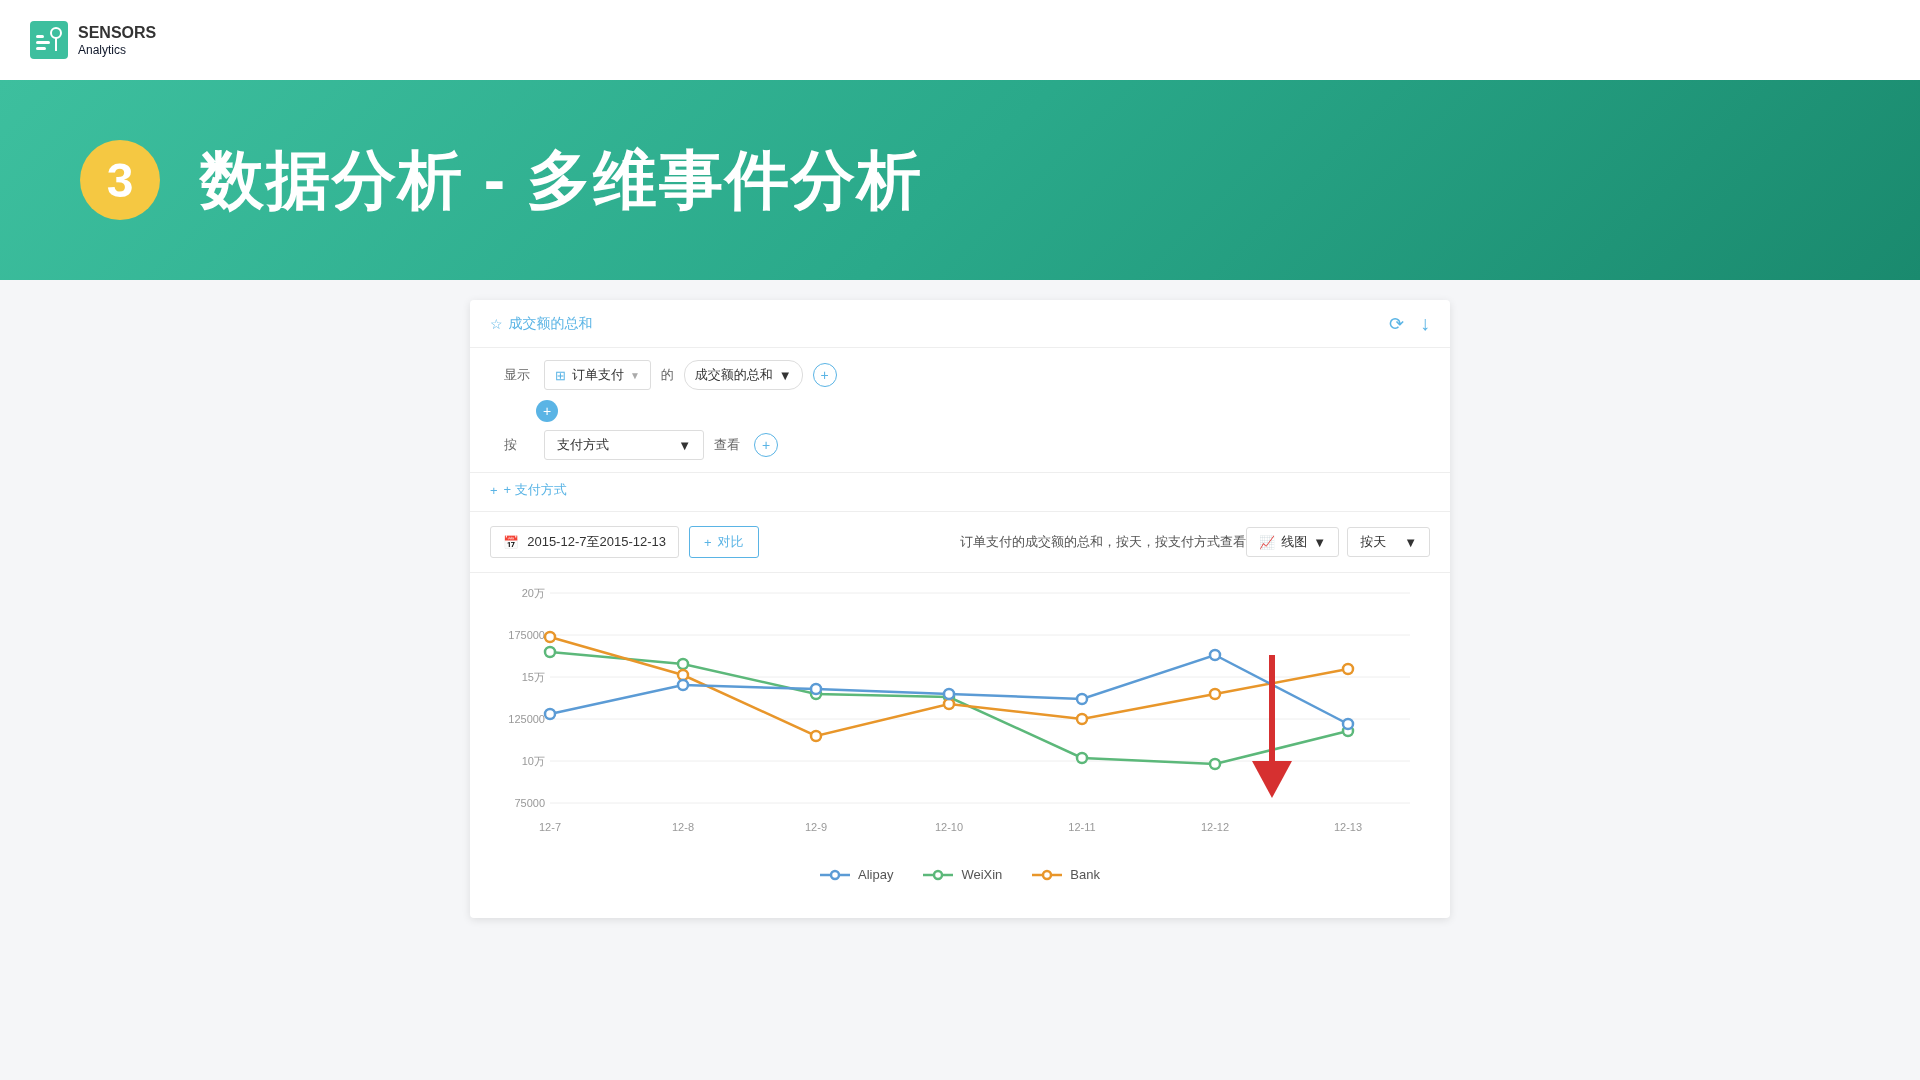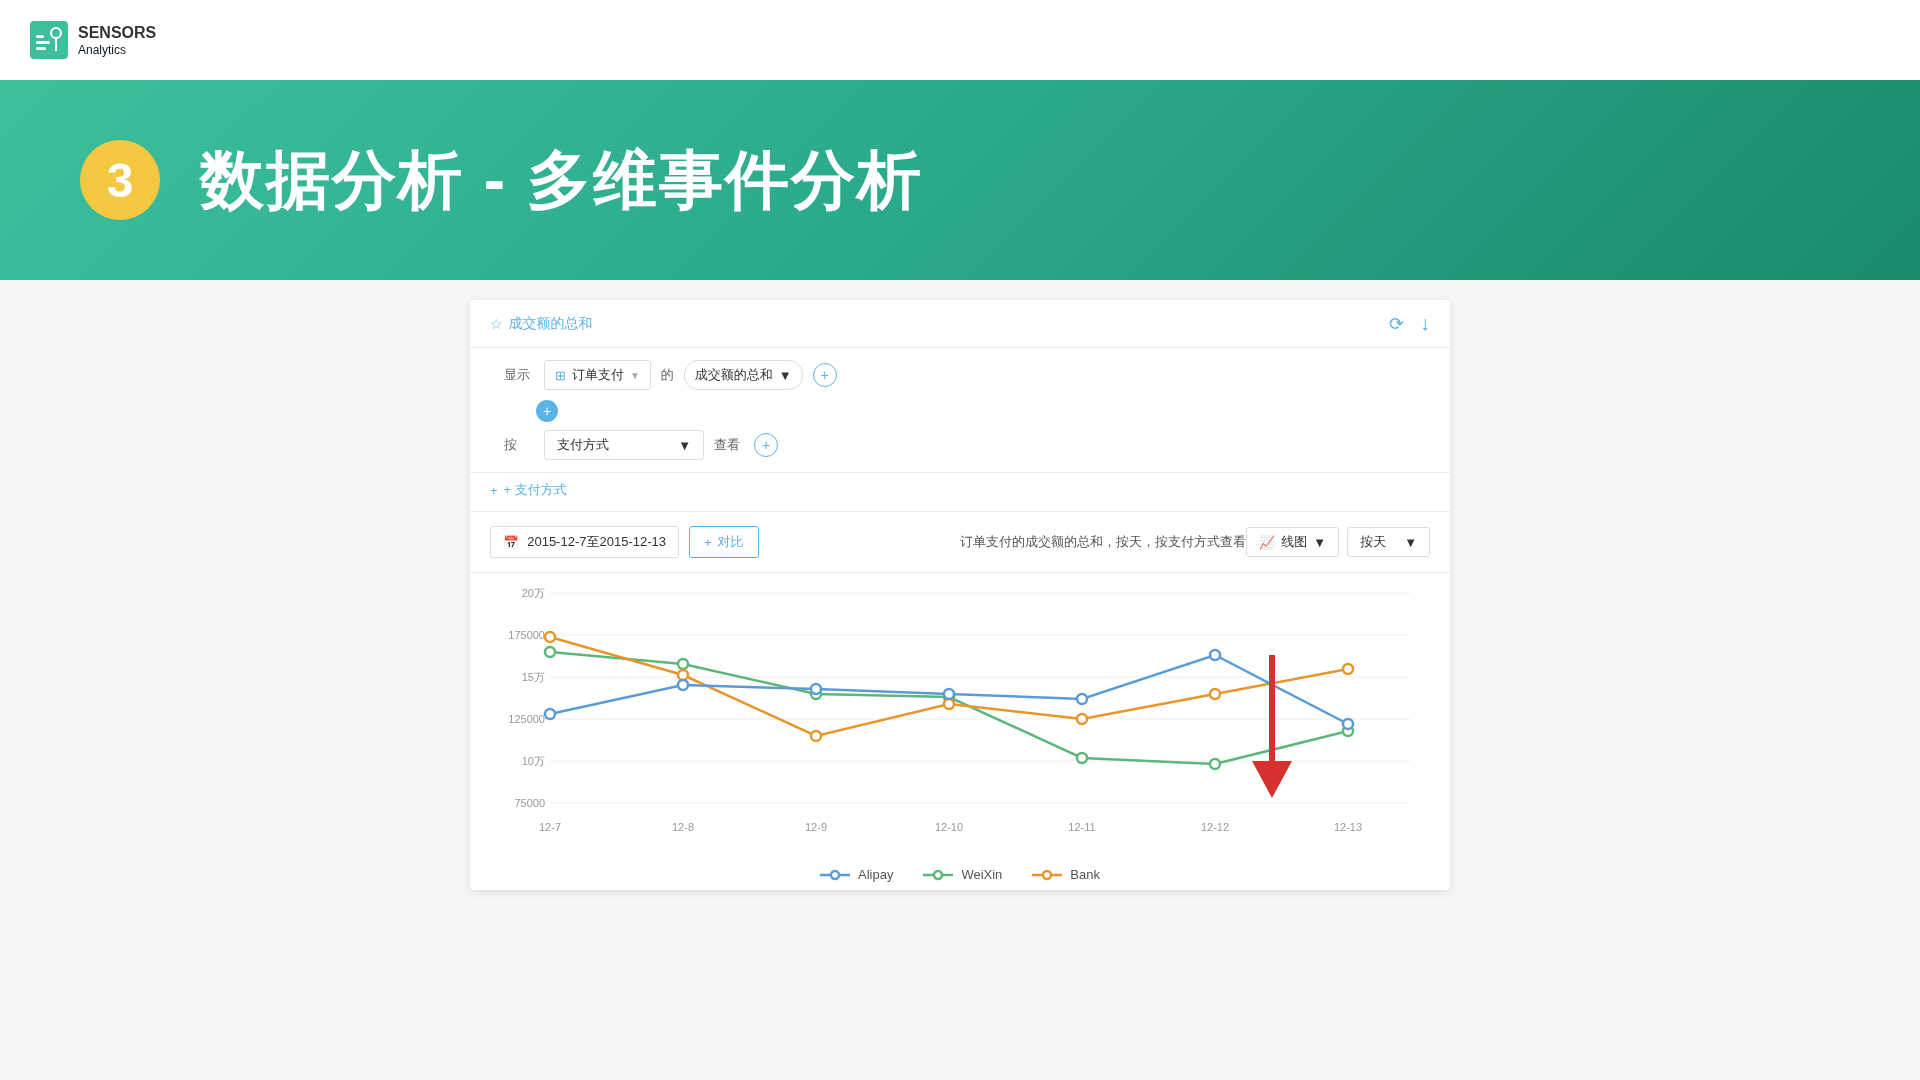--- a/index.html
+++ b/index.html
@@ -283,21 +283,21 @@
       border-radius: 3px;
       padding: 5px 12px;
       font-size: 13px;
       color: #333;
       cursor: pointer;
       background: #fff;
     }
 
     
     .chart-area {
-      padding: 10px 20px 8px;
+      padding: 10px 20px 36px;
       position: relative;
     }
 
     
     .chart-svg {
       width: 940px;
       height: 270px;
     }
 
     

